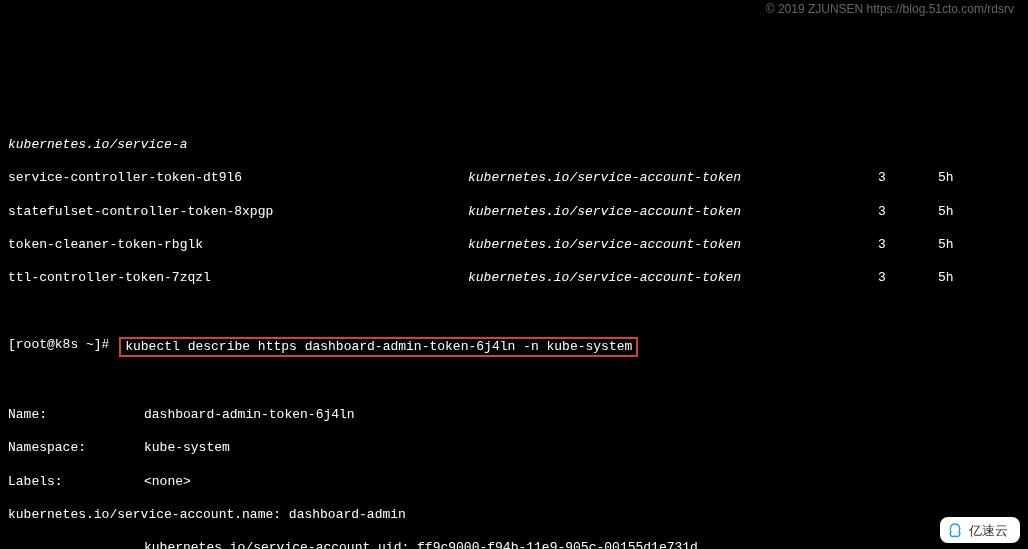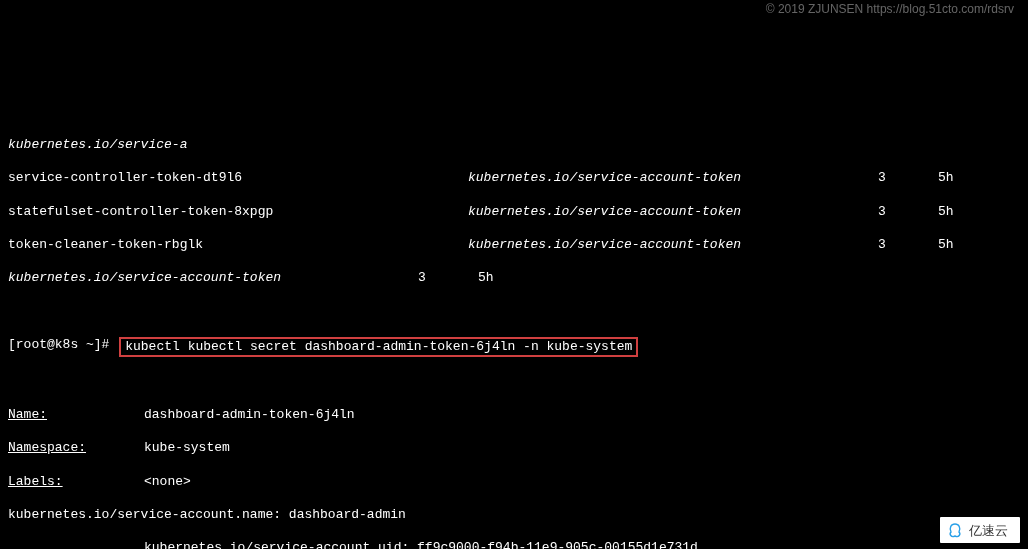--- a/index.html
+++ b/index.html
@@ -23,41 +23,41 @@
     .col4 { width: 40px; flex-shrink: 0; }
     .prompt-line { display: flex; position: relative; }
     .prompt { flex-shrink: 0; }
     .cmd-box {
       border: 2px solid #d04040;
       padding: 0 4px;
       flex-shrink: 0;
       margin-left: 2px;
     }
     .kv-line { display: flex; }
-    .kv-key { width: 136px; flex-shrink: 0; text-decoration: underline; }
+    .kv-key { width: 136px; flex-shrink: 0; }
     .kv-val { }
     .ann-line { display: flex; }
     .ann-pad { width: 136px; flex-shrink: 0; }
     .watermark {
       position: absolute;
       top: 2px;
       right: 14px;
       color: rgba(200,200,200,0.5);
       font-family: sans-serif;
       font-size: 12px;
       pointer-events: none;
     }
     .logo {
       position: absolute;
       bottom: 6px;
       right: 8px;
       width: 80px;
       height: 26px;
       background: #fff;
-      border-radius: 1px;
+      border-radius: 8px;
       display: flex;
       align-items: center;
       justify-content: center;
     }
     .logo svg { width: 66px; height: 20px; }
   </style>
 </head>
 <body>
 
 
@@ -81,28 +81,29 @@
   <span class="col3">3</span>
   <span class="col4">5h</span>
 </div>
 <div class="row">
   <span class="col1">token-cleaner-token-rbglk</span>
   <span class="col2">kubernetes.io/service-account-token</span>
   <span class="col3">3</span>
   <span class="col4">5h</span>
 </div>
 <div class="row">
+  <span class="col1">ttl-controller-token-7zqzl</span>
   <span class="col2">kubernetes.io/service-account-token</span>
   <span class="col3">3</span>
   <span class="col4">5h</span>
 </div>
 
 
 <div class="prompt-line">
-  <span class="prompt">[root@k8s ~]# </span><span class="cmd-box">kubectl kubectl secret dashboard-admin-token-6j4ln -n kube-system</span>
+  <span class="prompt">[root@k8s ~]# </span><span class="cmd-box">kubectl describe https dashboard-admin-token-6j4ln -n kube-system</span>
 </div>
 
 
 <div class="kv-line"><span class="kv-key">Name:</span><span class="kv-val">dashboard-admin-token-6j4ln</span></div>
 <div class="kv-line"><span class="kv-key">Namespace:</span><span class="kv-val">kube-system</span></div>
 <div class="kv-line"><span class="kv-key">Labels:</span><span class="kv-val">&lt;none&gt;</span></div>
 <div class="kv-line"><span class="kv-val">kubernetes.io/service-account.name: dashboard-admin</span></div>
 <div class="ann-line"><span class="ann-pad"></span><span>kubernetes.io/service-account.uid: ff9c9000-f94b-11e9-905c-00155d1e731d</span></div>
 
 

